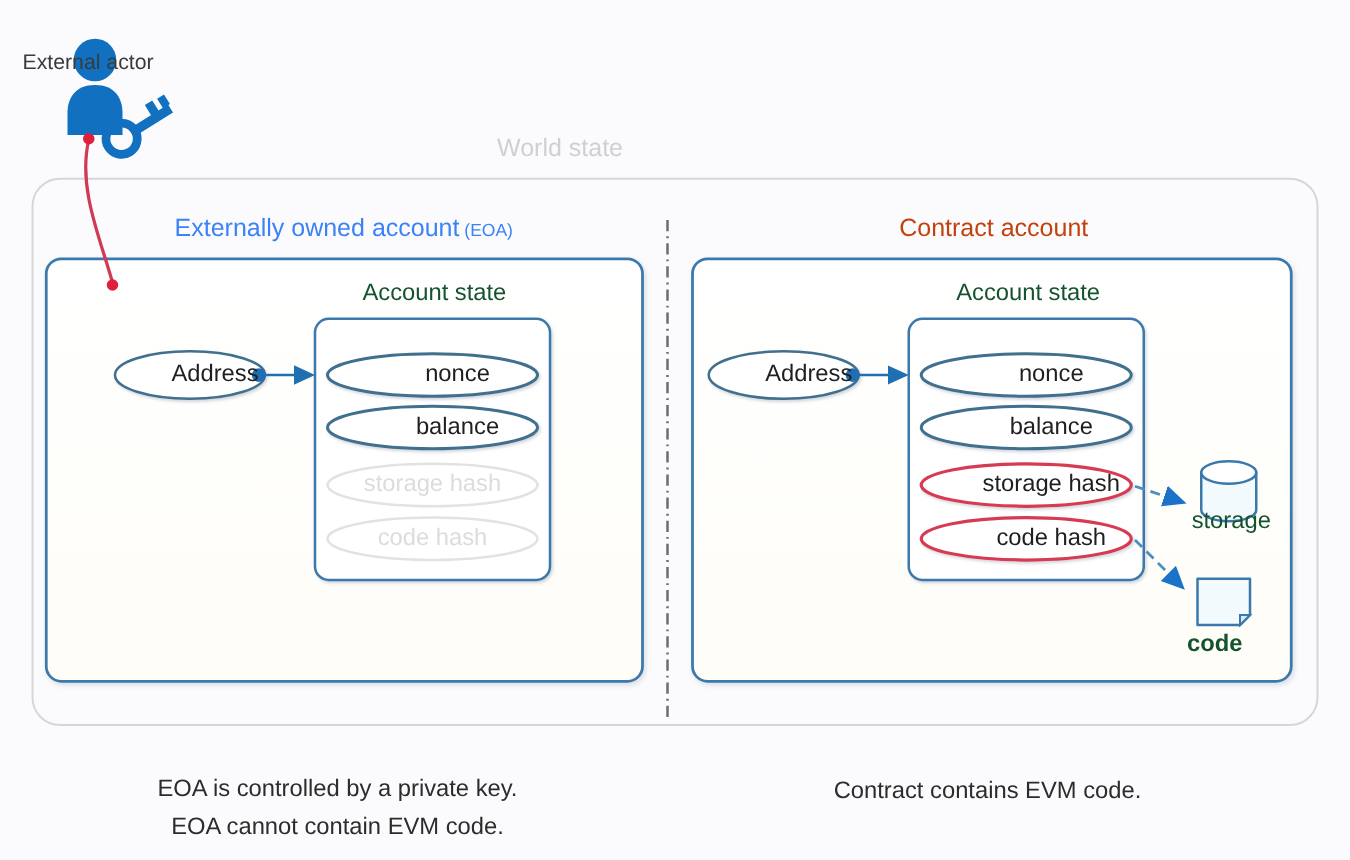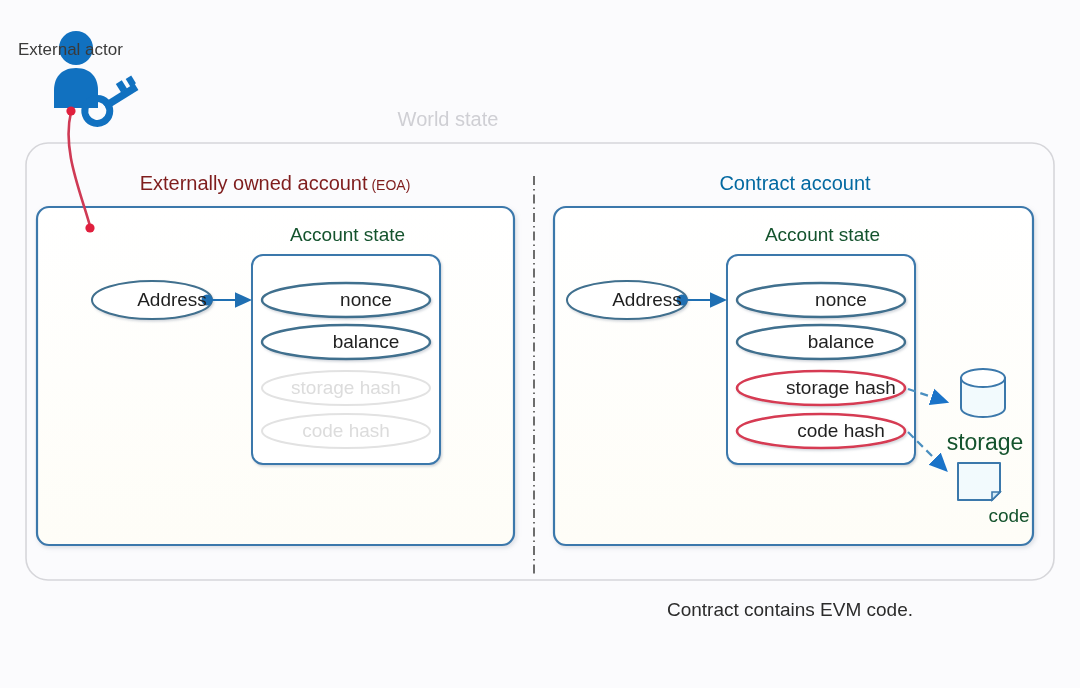--- a/index.html
+++ b/index.html
@@ -3,30 +3,30 @@
 <meta charset="utf-8">
 <style>
   html,body{margin:0;padding:0;background:#fbfbfd;}
   body{width:1080px;height:688px;overflow:hidden;
        font-family:"Liberation Sans","DejaVu Sans",sans-serif;}
   #stage{position:relative;width:1080px;height:688px;background:#fbfbfd;}
   svg.layer{position:absolute;left:0;top:0;width:1080px;height:688px;}
   .txt{position:absolute;white-space:nowrap;color:#14532d;}
   .lbl-ext{left:18px;top:3px;font-size:17px;color:#3a3a3a;margin-top:37px;}
   .lbl-world{left:0;top:108px;width:896px;text-align:center;font-size:20px;color:#cfcfd4;}
-  .lbl-eoa{left:40px;top:172px;width:470px;text-align:center;font-size:20px;color:#7f1d1d;}
+  .lbl-eoa{left:40px;top:172px;width:470px;text-align:center;font-size:20px;color:#3b82f6;}
   .lbl-eoa .sub{font-size:14px;}
-  .lbl-contract{left:560px;top:172px;width:470px;text-align:center;font-size:20px;color:#0369a1;}
+  .lbl-contract{left:560px;top:172px;width:470px;text-align:center;font-size:20px;color:#c2410c;}
   .lbl-as1{left:240px;top:224px;width:215px;text-align:center;font-size:19px;}
   .lbl-as2{left:715px;top:224px;width:215px;text-align:center;font-size:19px;}
-  .lbl-storage{left:930px;top:429px;width:110px;text-align:center;font-size:23px;}
-  .lbl-code{left:954px;top:505px;width:110px;text-align:center;font-size:19px;}
+  .lbl-storage{left:930px;top:406px;width:110px;text-align:center;font-size:19px;}
+  .lbl-code{left:884px;top:505px;width:110px;text-align:right;font-size:19px;font-weight:bold;}
   .cap{position:absolute;font-size:19px;color:#2c2c2c;text-align:center;line-height:30px;}
   .cap-left{left:30px;top:617px;width:480px;}
-  .cap-right{left:545px;top:595px;width:490px;}
+  .cap-right{left:545px;top:618px;width:490px;}
   .ell-txt{position:absolute;font-size:19px;text-align:center;white-space:nowrap;}
   .ell-dark{color:#1f1f1f;padding-left:20px;}
   .ell-grey{color:#dcdcdc;}
 </style>
 </head>
 <body>
 
 <div id="stage">
 
   <svg class="layer" viewBox="0 0 1080 688">
@@ -125,17 +125,21 @@
 
   <div class="ell-txt ell-dark" style="left:567px;top:289px;width:120px;">Address</div>
   <div class="ell-txt ell-dark" style="left:737px;top:289px;width:168px;">nonce</div>
   <div class="ell-txt ell-dark" style="left:737px;top:331px;width:168px;">balance</div>
   <div class="ell-txt ell-dark" style="left:737px;top:377px;width:168px;">storage hash</div>
   <div class="ell-txt ell-dark" style="left:737px;top:420px;width:168px;">code hash</div>
 
   <div class="txt lbl-storage">storage</div>
   <div class="txt lbl-code">code</div>
 
+  <div class="cap cap-left">
+    <div>EOA is controlled by a private key.</div>
+    <div>EOA cannot contain EVM code.</div>
+  </div>
   <div class="cap cap-right">
     <div>Contract contains EVM code.</div>
   </div>
 
 </div>
 
 </body></html>

